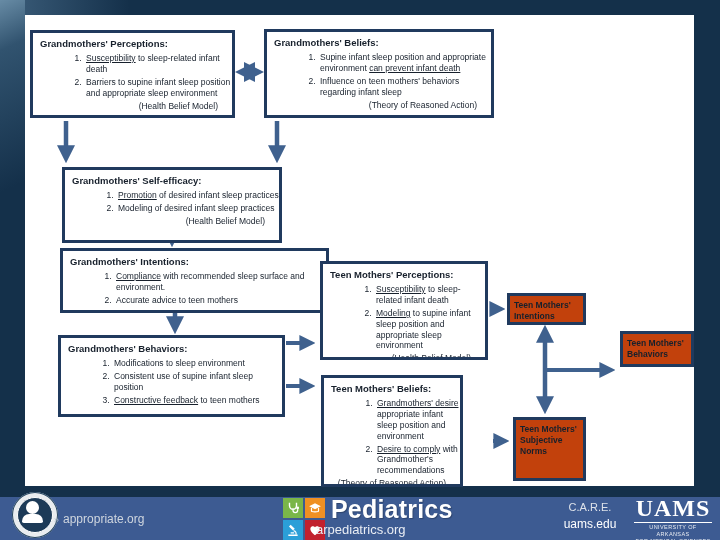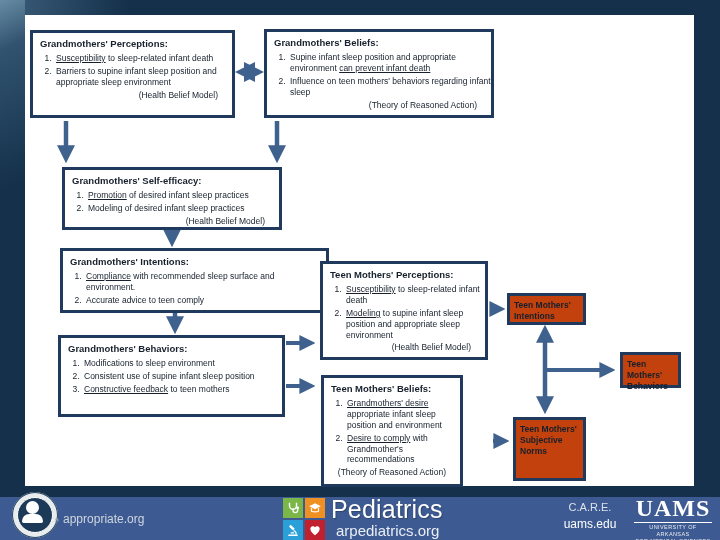--- a/index.html
+++ b/index.html
@@ -18,56 +18,56 @@
   .rightbar{position:absolute;left:694px;top:15px;width:26px;height:482px;background:var(--navy);}
   .prefooter{position:absolute;left:0;top:486px;width:720px;height:11px;background:var(--navy);}
 
   .arrows{position:absolute;left:0;top:0;width:720px;height:540px;pointer-events:none;}
   .arrows line{stroke:var(--arrow);}
   .arrows .ah{fill:var(--arrow);}
 
   .dbox{position:absolute;background:#fff;border:3px solid var(--border);
     color:var(--text);overflow:hidden;}
   .dbox .ttl{font-weight:bold;font-size:9.5px;padding:5px 6px 2px 7px;}
-  .dbox ol{margin:2px 0 0 0;padding-left:21px;font-size:8.5px;line-height:1.28;}
+  .dbox ol{margin:2px 0 0 0;padding-left:51px;font-size:8.5px;line-height:1.28;}
   .dbox li{padding-left:2px;margin-bottom:2px;}
   .u{text-decoration:underline;}
   .fn{font-size:8.5px;text-align:right;padding:0 14px 3px 0;}
 
   .sbox{position:absolute;background:#c2410c;border:3px solid var(--border);
     color:var(--text);font-weight:bold;font-size:8.5px;line-height:1.3;padding:4px 4px;}
 
   #b1{left:30px;top:30px;width:205px;height:88px;}
   #b2{left:264px;top:29px;width:230px;height:89px;}
-  #b3{left:62px;top:167px;width:220px;height:63px;}
+  #b3{left:62px;top:167px;width:220px;height:76px;}
   #b4{left:60px;top:248px;width:269px;height:65px;}
   #b5{left:58px;top:335px;width:227px;height:82px;}
   #b6{left:320px;top:261px;width:168px;height:99px;}
   #b7{left:321px;top:375px;width:142px;height:112px;}
   #b8{left:507px;top:293px;width:79px;height:32px;}
   #b9{left:513px;top:417px;width:73px;height:64px;}
-  #b10{left:620px;top:352px;width:61px;height:36px;}
+  #b10{left:620px;top:331px;width:74px;height:36px;}
 
   .footer{position:absolute;left:0;top:497px;width:720px;height:43px;background:var(--footer);color:#fff;}
   .seal{position:absolute;left:12px;top:-5px;width:46px;height:46px;border-radius:50%;
     background:#e9ecef;box-shadow:0 0 0 1px #23435f inset;}
   .seal-inner{position:absolute;left:5px;top:5px;width:36px;height:36px;border-radius:50%;
     background:#1c3a57;border:1px solid #fff;}
   .seal-head{position:absolute;left:14px;top:9px;width:13px;height:13px;border-radius:50%;background:#fff;}
   .seal-body{position:absolute;left:10px;top:22px;width:21px;height:9px;border-radius:8px 8px 2px 2px;background:#fff;}
   .arch-text{position:absolute;left:54px;top:15px;font-size:12px;color:#cfd6df;}
   .arch-text .chev{font-size:9px;color:#a9b8c8;margin-right:4px;}
 
   .ped{position:absolute;left:283px;top:1px;width:42px;height:42px;
     display:grid;grid-template-columns:20px 20px;grid-template-rows:20px 20px;gap:2px;}
   .ped .sq{display:flex;align-items:center;justify-content:center;}
   .ped .sq svg{width:14px;height:14px;}
-  .ped-name{position:absolute;left:331px;top:-2px;font-size:25px;font-weight:normal;color:#fff;
+  .ped-name{position:absolute;left:331px;top:-2px;font-size:25px;font-weight:bold;color:#fff;
     letter-spacing:0.2px;text-shadow:1px 1px 1px rgba(0,0,0,.25);}
-  .ped-url{position:absolute;left:336px;top:25px;font-size:15px;color:#e9edf4;}
+  .ped-url{position:absolute;left:316px;top:25px;font-size:13px;color:#e9edf4;}
 
   .care{position:absolute;left:548px;top:3px;width:84px;text-align:center;line-height:1.45;}
   .care-label{font-size:11px;color:#dde2ea;}
   .care-url{font-size:12px;color:#fff;}
 
   .uams{position:absolute;left:634px;top:0px;width:78px;text-align:center;}
   .uams-word{font-family:"Liberation Serif",serif;font-weight:bold;font-size:24px;
     line-height:25px;color:#fff;letter-spacing:1px;transform:scaleY(.92);}
   .uams-sub{border-top:1.5px solid #fff;margin-top:0px;padding-top:1px;
     font-size:5.5px;line-height:1.25;color:#e8ecf2;letter-spacing:.4px;}
@@ -124,21 +124,21 @@
       <li><span></span><span class="u">Promotion</span><span> of desired infant sleep practices</span></li>
       <li><span>Modeling of desired infant sleep practices</span><span class="u"></span><span></span></li>
     </ol>
     <div class="fn">(Health Belief Model)</div>
   </div>
 
   <div class="dbox" id="b4">
     <div class="ttl">Grandmothers' Intentions:</div>
     <ol>
       <li><span></span><span class="u">Compliance</span><span> with recommended sleep surface and environment.</span></li>
-      <li><span>Accurate advice to teen comply</span><span class="u"></span><span></span></li>
+      <li><span>Accurate advice to teen mothers</span><span class="u"></span><span></span></li>
     </ol>
   </div>
 
   <div class="dbox" id="b5">
     <div class="ttl">Grandmothers' Behaviors:</div>
     <ol>
       <li><span>Modifications to sleep environment</span><span class="u"></span><span></span></li>
       <li><span>Consistent use of supine infant sleep position</span><span class="u"></span><span></span></li>
       <li><span></span><span class="u">Constructive feedback</span><span> to teen mothers</span></li>
     </ol>

